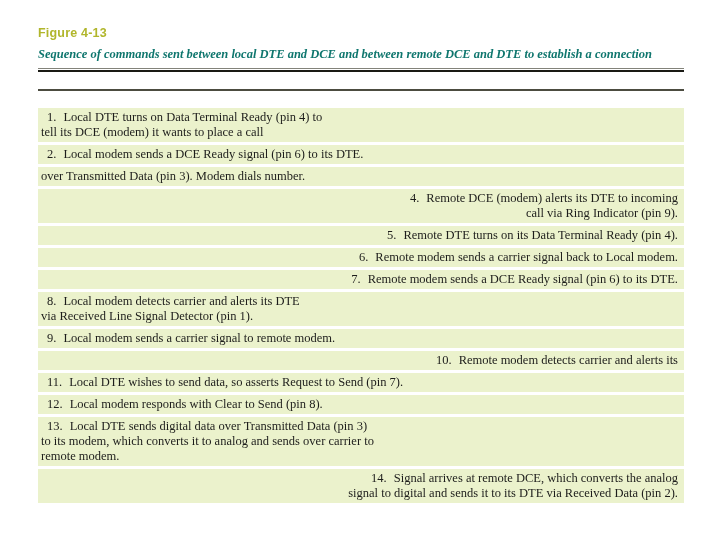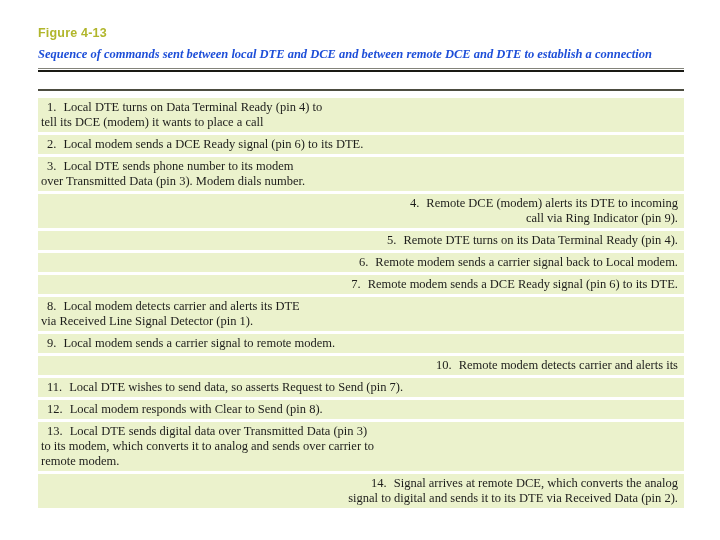--- a/index.html
+++ b/index.html
@@ -27,39 +27,39 @@
     line-height: 14px;
     letter-spacing: 0.2px;
   }
   .fig-caption {
     margin-top: 7px;
     font-family: "Liberation Serif", serif;
     font-style: italic;
     font-weight: bold;
     font-size: 12.5px;
     line-height: 15px;
-    color: #1d4ed8;
+    color: #0f766e;
     white-space: nowrap;
   }
   .double-rule { margin-top: 6px; }
   .double-rule .dr-top { height: 1px; background: #83837a; }
   .double-rule .dr-gap { height: 1px; background: #ffffff; }
   .double-rule .dr-bot { height: 2px; background: #1a1a14; }
   .seq-table {
     margin-top: 17px;
     border-top: 2.5px solid #4c4c40;
   }
   .seq-table .row {
     font-size: 12.5px;
     line-height: 15px;
     color: #1d1d1b;
     padding: 2px 6px 2px 3px;
     margin-top: 3px;
   }
-  .seq-table .row:first-child { margin-top: 7px; }
+  .seq-table .row:first-child { margin-top: 17px; }
   .row.left  { text-align: left; }
   .row.right { text-align: right; padding-right: 6px; }
   .row.left .tline.first { padding-left: 6px; }
   .num { margin-right: 7px; }
   .tline { white-space: nowrap; }
 </style>
 </head>
 <body>
 
 <div class="page">
@@ -75,21 +75,20 @@
 
   <div class="seq-table" id="seq-table">
       <div class="row left" style="background: rgb(235, 242, 204);">
         <div class="tline first"><span class="num">1.</span>Local DTE turns on Data Terminal Ready (pin 4) to</div>
         <div class="tline">tell its DCE (modem) it wants to place a call</div>
       </div>
       <div class="row left" style="background: rgb(235, 242, 204);">
         <div class="tline first"><span class="num">2.</span>Local modem sends a DCE Ready signal (pin 6) to its DTE.</div>
       </div>
       <div class="row left" style="background: rgb(235, 242, 204);">
-        <div class="tline first"><span class="num">3.</span>Local DTE sends phone number to its modem</div>
         <div class="tline">over Transmitted Data (pin 3). Modem dials number.</div>
       </div>
       <div class="row right" style="background: rgb(235, 242, 204);">
         <div class="tline first"><span class="num">4.</span>Remote DCE (modem) alerts its DTE to incoming</div>
         <div class="tline">call via Ring Indicator (pin 9).</div>
       </div>
       <div class="row right" style="background: rgb(235, 242, 204);">
         <div class="tline first"><span class="num">5.</span>Remote DTE turns on its Data Terminal Ready (pin 4).</div>
       </div>
       <div class="row right" style="background: rgb(235, 242, 204); padding-left: 9px;">

